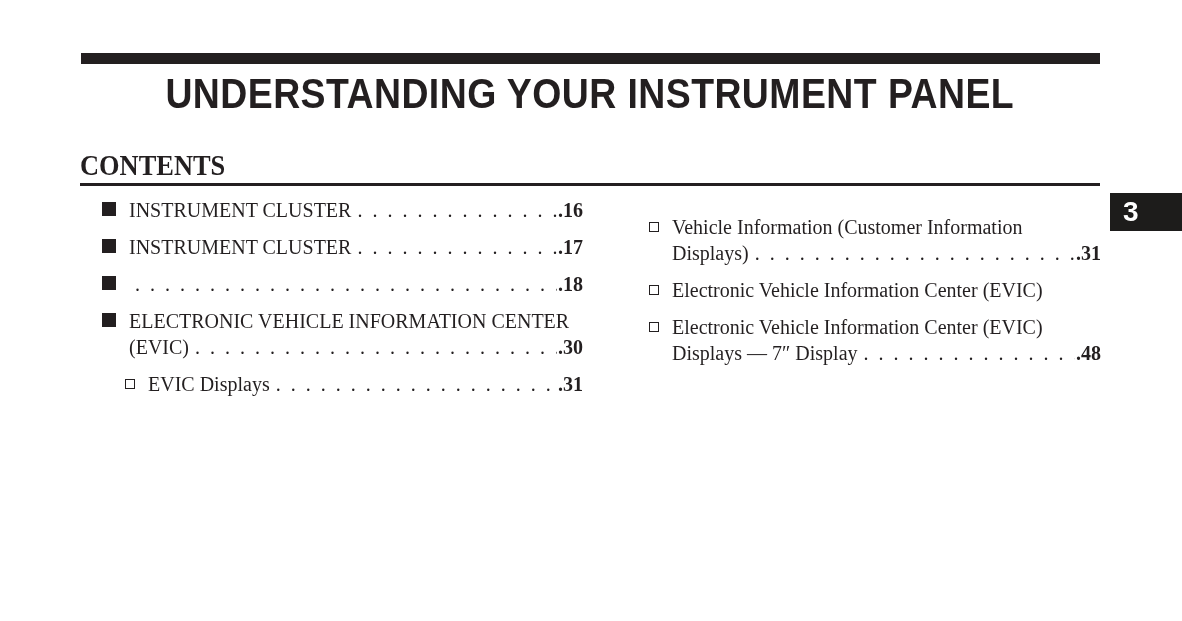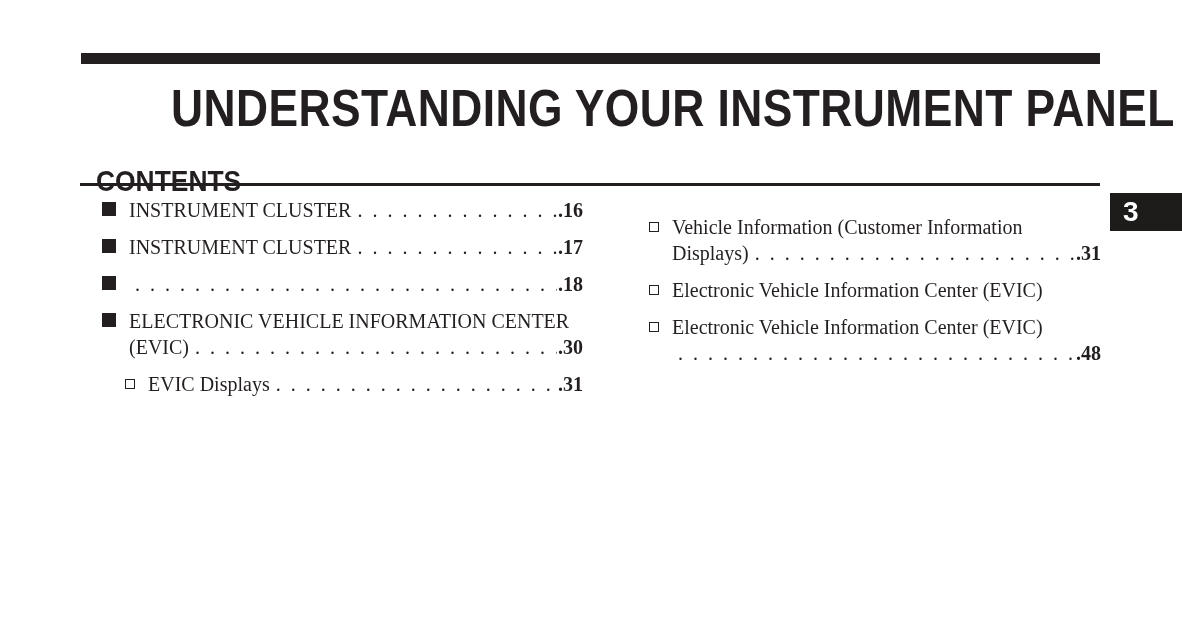--- a/index.html
+++ b/index.html
@@ -17,31 +17,31 @@
     font-family:"Liberation Serif", serif;
     color:var(--ink);
   }
   .top-bar{
     position:absolute;left:81px;top:53px;
     width:1019px;height:11px;
     background:var(--ink);
   }
   .main-title{
     position:absolute;left:80px;top:71px;width:1020px;
-    margin:16px;text-align:center;
+    margin:0;text-align:center;
     font-family:"Liberation Sans", sans-serif;
-    font-weight:bold;font-size:51px;line-height:44px;
+    font-weight:bold;font-size:43px;line-height:44px;
     letter-spacing:0.5px;
     color:var(--ink);
     white-space:nowrap;
   }
   .condense{display:inline-block;transform:scaleX(0.87);transform-origin:50% 50%;}
   .contents-heading{
-    position:absolute;left:80px;top:150px;margin:16px;
-    font-family:Liberation Sans, sans-serif;
+    position:absolute;left:80px;top:150px;margin:0;
+    font-family:Liberation Serif, serif;
     font-weight:bold;font-size:30px;line-height:1;
     color:var(--ink);
     white-space:nowrap;
   }
   .condense-left{display:inline-block;transform:scaleX(0.88);transform-origin:0 50%;}
   .contents-rule{
     position:absolute;left:80px;top:183px;
     width:1020px;height:3px;
     background:var(--ink);
   }
@@ -162,20 +162,21 @@
         <span class="bullet hollow"></span>
         <div class="entry-body">
           <div class="entry-line"><span class="line-text">Electronic Vehicle Information Center (EVIC)</span></div>
         </div>
       </div>
       <div class="toc-entry">
         <span class="bullet hollow"></span>
         <div class="entry-body">
           <div class="entry-line"><span class="line-text">Electronic Vehicle Information Center (EVIC)</span></div>
           <div class="entry-line last-line">
+            <span class="line-text">Displays — 7″ Display</span>
             <span class="dot-leader"></span>
             <span class="page-num">.48</span>
           </div>
         </div>
       </div>
     </div>
 
   <div class="chapter-tab">
     <span>3</span>
   </div>

